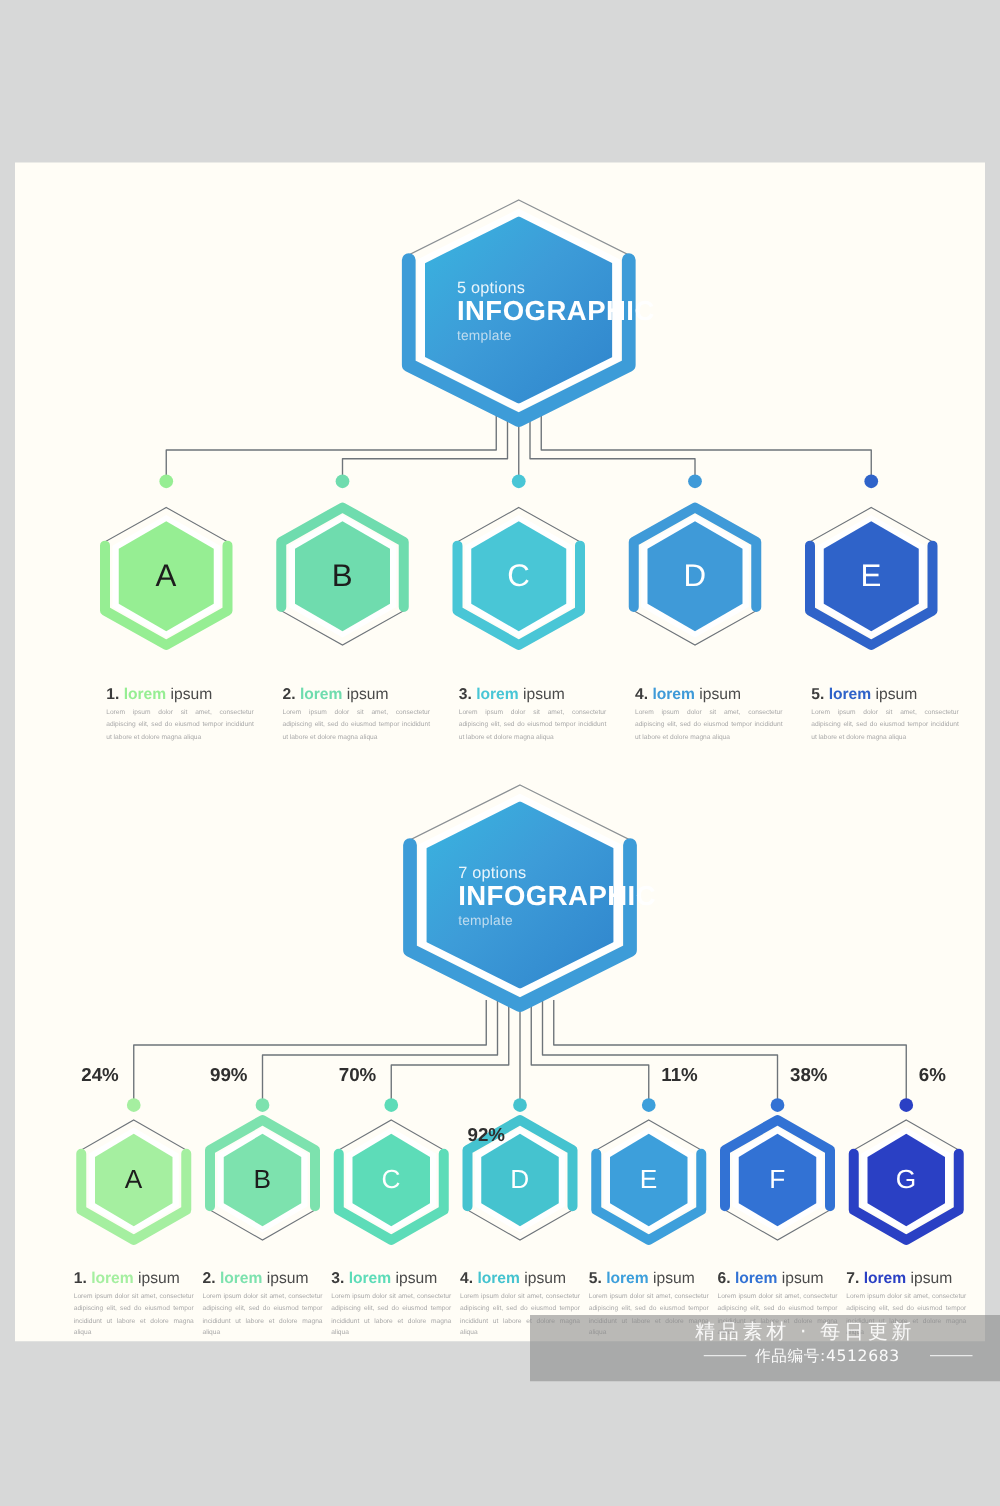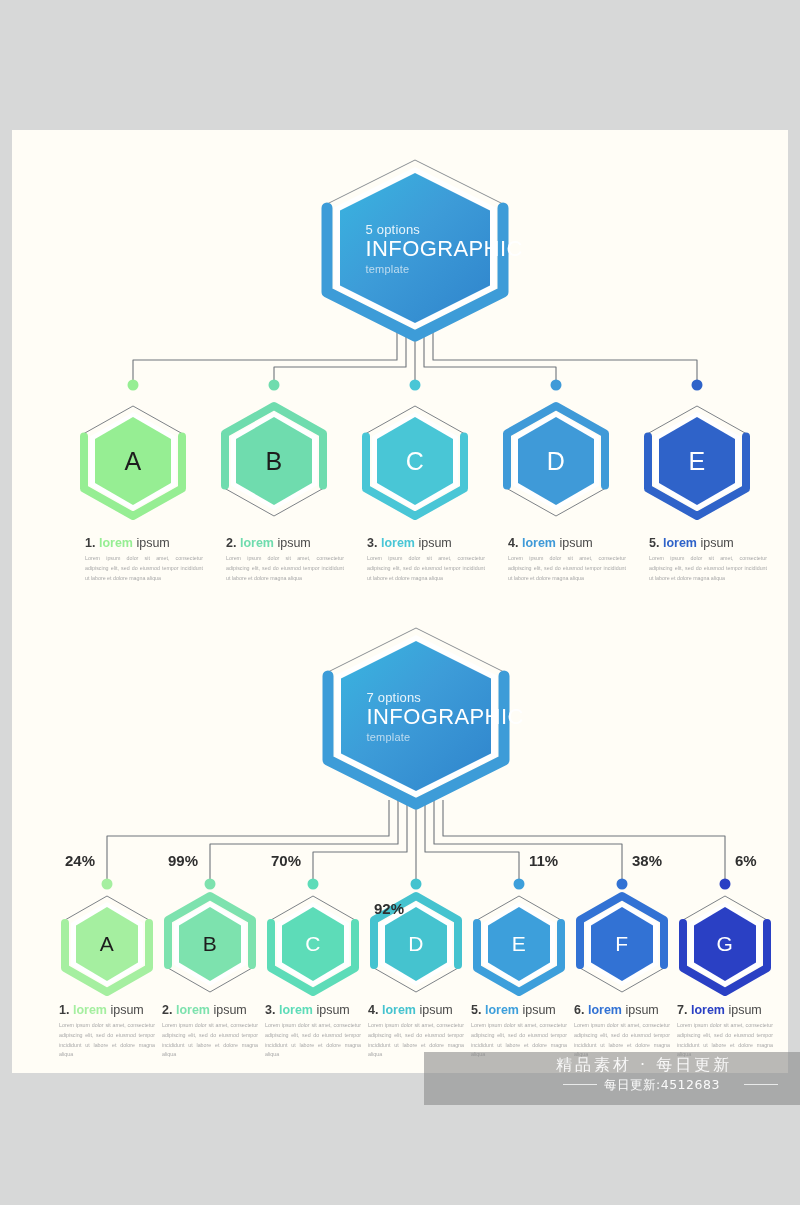--- a/index.html
+++ b/index.html
@@ -28,34 +28,34 @@
   }
   .header-text {
     position: absolute;
     left: 0; top: 0; width: 100%; height: 100%;
     display: flex; flex-direction: column;
     align-items: flex-start; justify-content: center;
     color: #ffffff;
     padding-left: 17%;
   }
   .h-sub1 { font-size: 13px; font-weight: 300; color: #e8f4fb; letter-spacing: .2px; }
-  .h-main { font-size: 22px; font-weight: 400; letter-spacing: .4px; margin-top: -1px; color:#ffffff;}
+  .h-main { font-size: 22px; font-weight: 700; letter-spacing: .4px; margin-top: -1px; color:#ffffff;}
   .h-sub2 { font-size: 11px; font-weight: 300; color: #bfdcef; margin-top: 1px; letter-spacing: .2px;}
 
   
   .hex-letter {
     position: absolute; left: 0; top: 0; width: 100%; height: 100%;
     display: flex; align-items: center; justify-content: center;
     font-size: 25px; font-weight: 400; letter-spacing: .5px;
     pointer-events: none;
   }
   .hex-letter.small { font-size: 21px; }
 
   
-  .item-text { position: absolute; }
+  .item-text { position: absolute; margin-top: 12px; }
   .item-title { font-size: 12.5px; font-weight: 700; color: #3c3c3c; white-space: nowrap; }
   .item-title .num { color: #3c3c3c; }
   .item-title .lorem { font-weight: 700; }
   .item-title .ipsum { color: #4a4a4a; font-weight: 400; }
   .item-body {
     margin-top: 4px;
     font-size: 5.3px;
     line-height: 1.85;
     color: #a9a9a9;
     text-align: justify;
@@ -276,15 +276,15 @@
       <div class="pct" style="left: 271px; top: 852px;">70%</div>
       <div class="pct" style="left: 374px; top: 900px;">92%</div>
       <div class="pct" style="left: 529px; top: 852px;">11%</div>
       <div class="pct" style="left: 632px; top: 852px;">38%</div>
       <div class="pct" style="left: 735px; top: 852px;">6%</div>
     </div>
 
   <div class="wm-band"></div>
   <div class="wm-tag">精品素材 · 每日更新</div>
   <div class="wm-dash" style="left:563px;width:34px;"></div>
-  <div class="wm-id">每日更新:4512683</div>
+  <div class="wm-id">作品编号:4512683</div>
   <div class="wm-dash" style="left:744px;width:34px;"></div>
 </div>
 
 </body></html>

